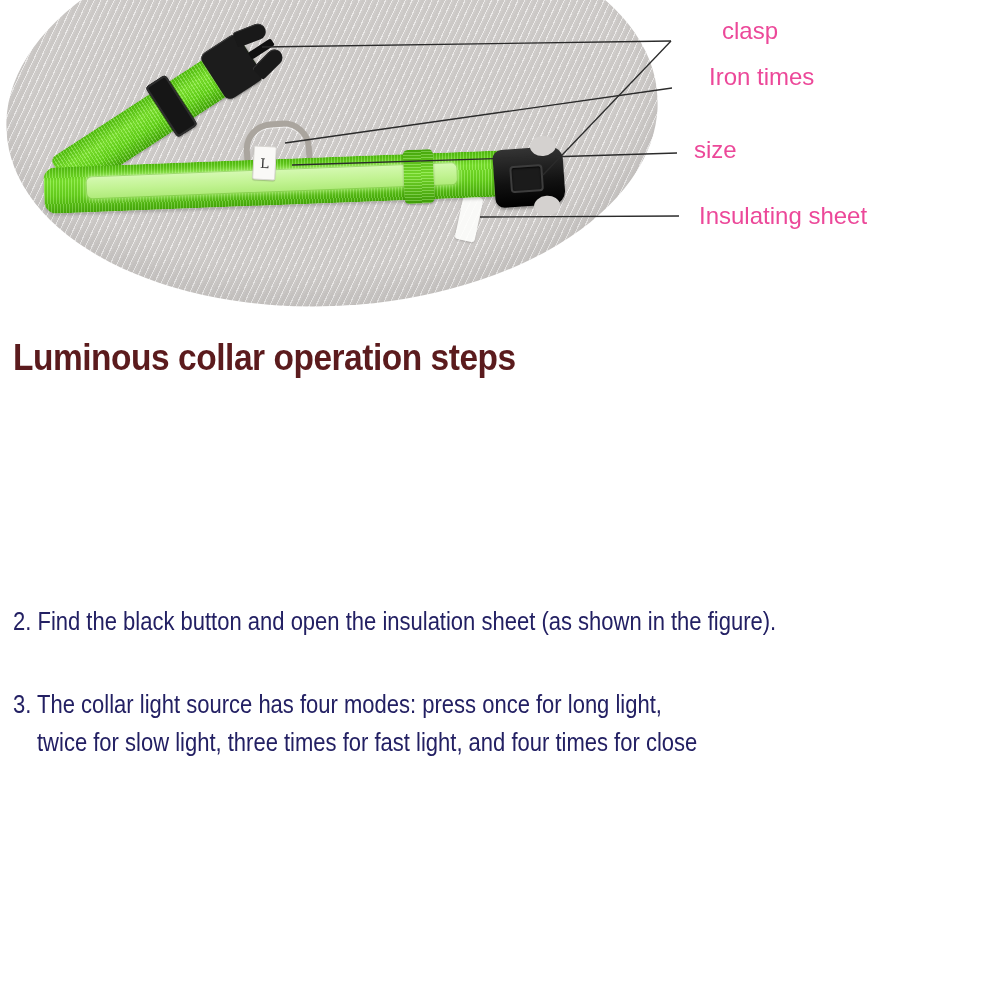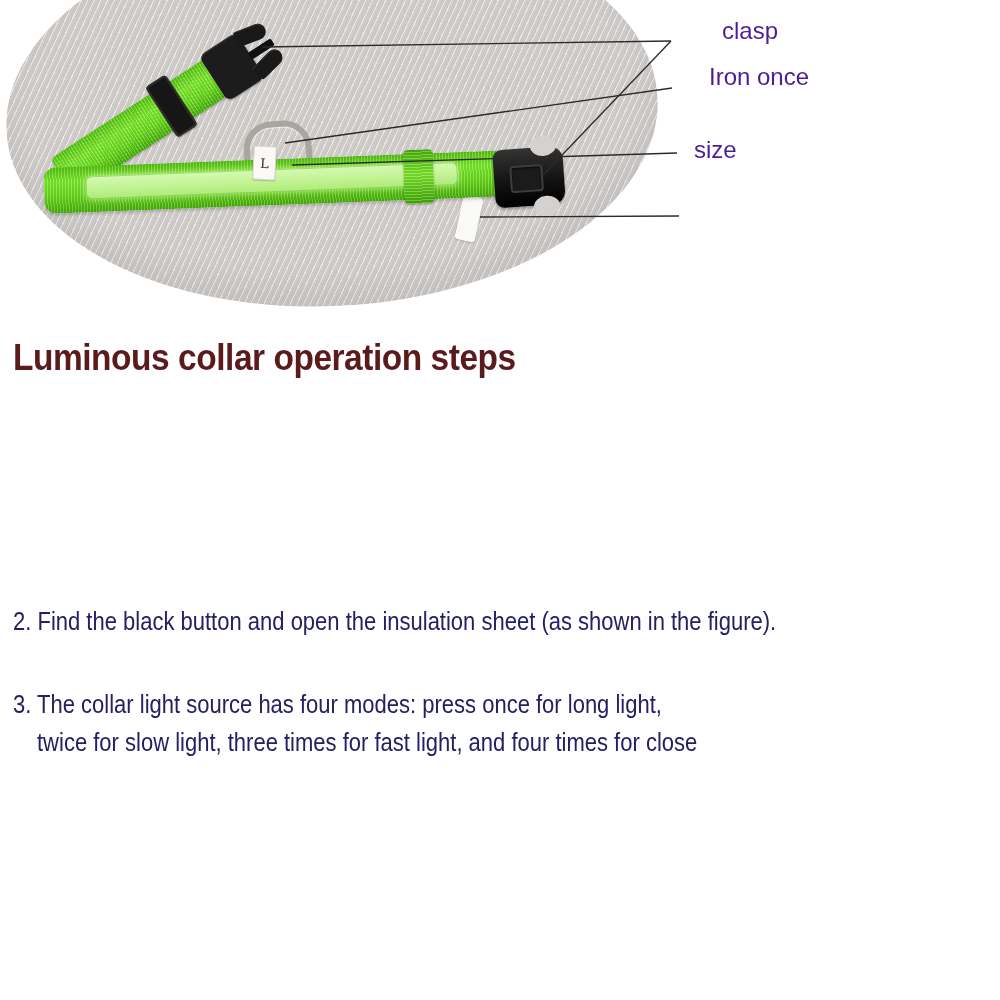--- a/index.html
+++ b/index.html
@@ -113,21 +113,21 @@
   }
   
   .insul-sheet{
     position:absolute;left:459px;top:196px;width:20px;height:45px;
     background:rgba(253,253,251,.92);border-radius:3px;transform:rotate(12deg);
     box-shadow:0 1px 2px rgba(0,0,0,.18);z-index:2;
   }
   
   .leader-lines{position:absolute;left:0;top:0;z-index:6;pointer-events:none;}
   .callout-label{
-    position:absolute;z-index:7;color:#4c1d95;font-size:24px;line-height:1;white-space:nowrap;
+    position:absolute;z-index:7;color:#ec4899;font-size:24px;line-height:1;white-space:nowrap;
   }
   .cl-clasp{left:722px;top:19px;}
   .cl-ring{left:709px;top:65px;}
   .cl-size{left:694px;top:138px;}
   .cl-sheet{left:699px;top:204px;}
   
   .title{
     position:absolute;left:13px;top:337px;margin:0;white-space:nowrap;
     font-size:36px;font-weight:700;color:#5b1b1d;letter-spacing:-0.5px;
     transform:scaleX(0.93);transform-origin:0 50%;
@@ -183,22 +183,23 @@
 
     <svg class="leader-lines" width="1000" height="260" viewBox="0 0 1000 260">
       <line x1="262" y1="47" x2="671" y2="41" stroke="#2b2b2b" stroke-width="1.3"></line>
       <line x1="671" y1="41" x2="543" y2="175" stroke="#2b2b2b" stroke-width="1.3"></line>
       <line x1="285" y1="143" x2="672" y2="88" stroke="#2b2b2b" stroke-width="1.3"></line>
       <line x1="292" y1="165" x2="677" y2="153" stroke="#2b2b2b" stroke-width="1.3"></line>
       <line x1="480" y1="217" x2="679" y2="216" stroke="#2b2b2b" stroke-width="1.3"></line>
     </svg>
 
     <span class="callout-label cl-clasp">clasp</span>
-    <span class="callout-label cl-ring">Iron once</span>
+    <span class="callout-label cl-ring">Iron times</span>
     <span class="callout-label cl-size">size</span>
+    <span class="callout-label cl-sheet">Insulating sheet</span>
   </section>
 
   <h1 class="title">Luminous collar operation steps</h1>
 
   <p class="step s2 cond">2. Find the black button and open the insulation sheet (as shown in the figure).</p>
   <p class="step s3a cond">3. The collar light source has four modes: press once for long light,</p>
   <p class="step s3b cond">twice for slow light, three times for fast light, and four times for close</p>
 
 </div>
 

